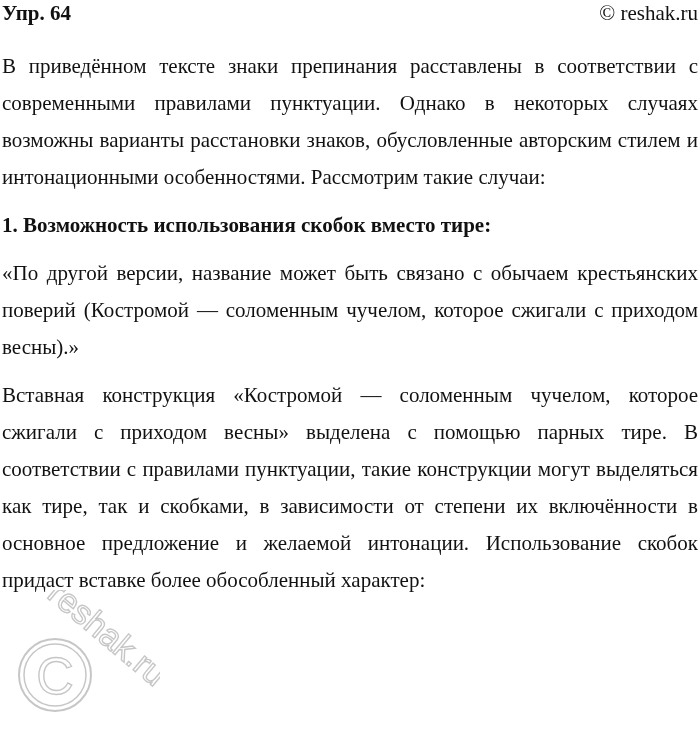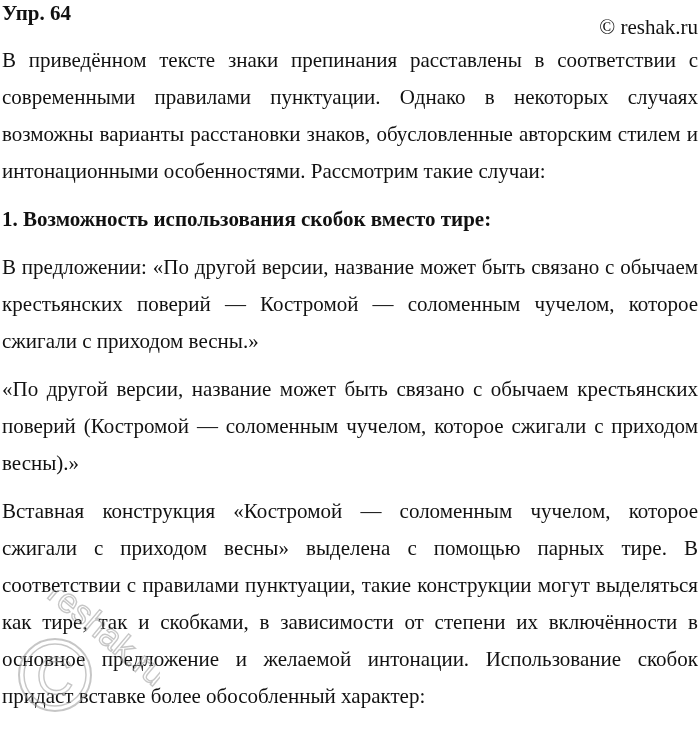--- a/index.html
+++ b/index.html
@@ -26,28 +26,28 @@
       position: absolute;
       left: 2px;
       top: 1px;
       font-weight: bold;
       font-size: 21px;
       line-height: 24px;
     }
     .copyright {
       position: absolute;
       right: 2px;
-      top: 15px;
+      top: 1px;
       font-size: 21px;
       line-height: 24px;
     }
     .content {
       position: absolute;
       left: 2px;
-      top: 42px;
+      top: 48px;
       width: 696px;
     }
     p {
       margin: 0;
       font-size: 21px;
       line-height: 37px;
       text-align: justify;
     }
     p.gap {
       margin-top: 11px;
@@ -70,21 +70,20 @@
 <body>
 
 <div class="header">
   <span class="ex-title">Упр. 64</span>
   <span class="copyright">© reshak.ru</span>
 </div>
 
 <div class="content">
   <p>В приведённом тексте знаки препинания расставлены в соответствии с современными правилами пунктуации. Однако в некоторых случаях возможны варианты расстановки знаков, обусловленные авторским стилем и интонационными особенностями. Рассмотрим такие случаи:</p>
   <p class="gap heading">1. Возможность использования скобок вместо тире:</p>
-  <p class="gap">В предложении: «По другой версии, название может быть связано с обычаем крестьянских поверий — Костромой — соломенным чучелом, которое сжигали с приходом весны.»</p>
   <p class="gap">«По другой версии, название может быть связано с обычаем крестьянских поверий (Костромой — соломенным чучелом, которое сжигали с приходом весны).»</p>
   <p class="gap">Вставная конструкция «Костромой — соломенным чучелом, которое сжигали с приходом весны» выделена с помощью парных тире. В соответствии с правилами пунктуации, такие конструкции могут выделяться как тире, так и скобками, в зависимости от степени их включённости в основное предложение и желаемой интонации. Использование скобок придаст вставке более обособленный характер:</p>
 </div>
 
 <div class="watermark">
   <svg width="150" height="150" viewBox="0 0 150 150">
     <circle cx="45" cy="85" r="36" fill="none" stroke="#999" stroke-width="2"></circle>
     <circle cx="45" cy="85" r="31" fill="none" stroke="#999" stroke-width="1.5"></circle>
     <text x="45" y="104" text-anchor="middle" font-family="Liberation Sans, sans-serif" font-size="52" fill="none" stroke="#999" stroke-width="1.4">C</text>
     <text x="20" y="30" font-family="Liberation Sans, sans-serif" font-size="34" fill="none" stroke="#999" stroke-width="1.4" transform="rotate(40 60 40)">reshak.ru</text>

